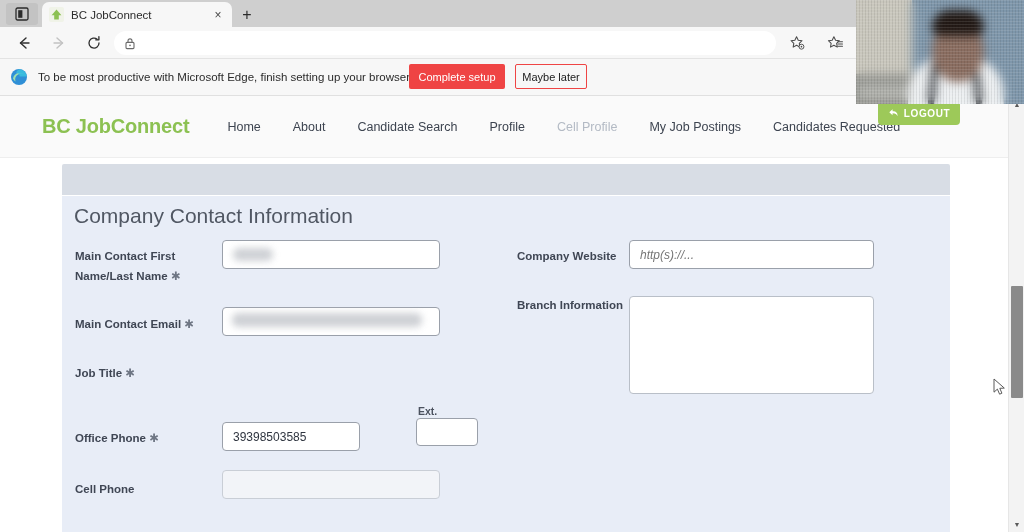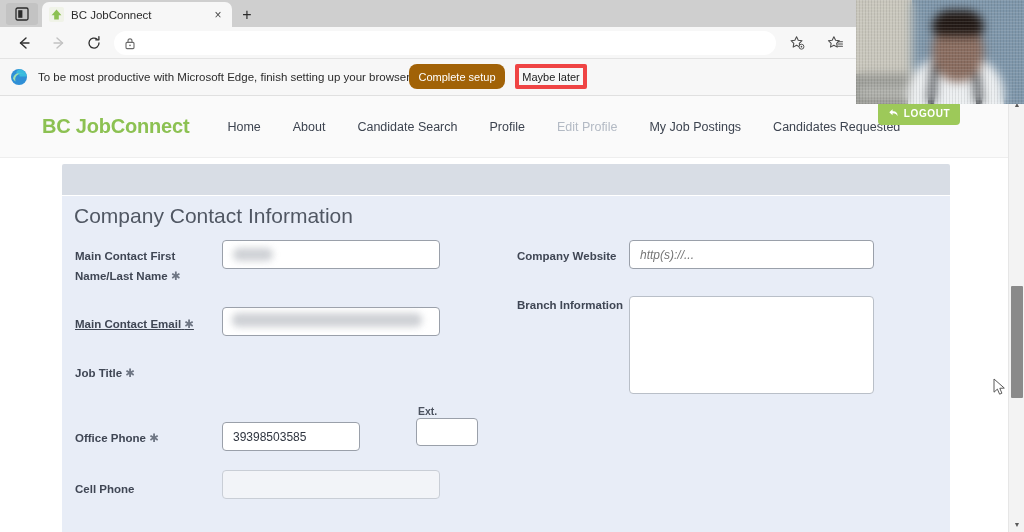--- a/index.html
+++ b/index.html
@@ -74,27 +74,27 @@
 
   
   .infobar {
     position:absolute; left:0; top:59px; width:1024px; height:36px;
     background:#f7f7f7; display:flex; align-items:center; padding-left:10px;
   }
   .infobar-icon { width:18px; height:18px; flex:0 0 18px; margin-right:10px; }
   .infobar-text { font-size:11.5px; color:#2b2b2b; white-space:nowrap; }
   .btn-complete {
     position:absolute; left:409px; top:64px; width:96px; height:25px;
-    background:#a16207; color:#fff; font-size:11px; border:none; border-radius:8px;
+    background:#ef4444; color:#fff; font-size:11px; border:none; border-radius:2px;
     display:flex; align-items:center; justify-content:center; cursor:pointer;
     white-space:nowrap;
   }
   .btn-later {
     position:absolute; left:515px; top:64px; width:72px; height:25px;
-    background:#f7f7f7; color:#1b1b1b; font-size:11px; border:4px solid #ef4444;
+    background:#f7f7f7; color:#1b1b1b; font-size:11px; border:1px solid #ef4444;
     border-radius:2px; display:flex; align-items:center; justify-content:center;
     cursor:pointer; white-space:nowrap;
   }
   .infobar-bottom {
     position:absolute; left:0; top:95px; width:1024px; height:1px; background:#e0e0e0;
   }
 
   
   .page {
     position:absolute; left:0; top:96px; width:1024px; height:436px;
@@ -326,21 +326,21 @@
 
   <div class="page">
 
     <div class="site-nav">
       <div class="brand">BC JobConnect</div>
       <div class="navlinks">
         <span class="navlink">Home</span>
         <span class="navlink">About</span>
         <span class="navlink">Candidate Search</span>
         <span class="navlink">Profile</span>
-        <span class="navlink inactive">Edit Profile</span>
+        <span class="navlink inactive">Cell Profile</span>
         <span class="navlink">My Job Postings</span>
         <span class="navlink">Candidates Requested</span>
       </div>
     </div>
 
     <div class="logout-btn">
       <span>
         <svg width="11" height="10" viewBox="0 0 12 10">
           <path d="M5 1 L1.4 4.2 L5 7.4 L5 5.3 C8 5.3 9.6 6.3 10.4 8.6 C10.6 5.3 9.2 3.1 5 3.1 Z" fill="#ffffff"></path>
         </svg>
@@ -357,21 +357,21 @@
 
         <div class="field-label" style="left:13px; top:50px; width:145px;">
           <span>Main Contact First Name/Last Name</span>
           <span class="req">✱</span>
         </div>
         <div class="inp plain" style="left:160px; top:44px; width:218px; height:29px;">
           <span></span>
         </div>
         <div class="blur-val" style="left:171px; top:52px; width:40px; height:13px;"></div>
 
-        <div class="field-label" style="left:13px; top:118px; width:145px;text-decoration:underline;">
+        <div class="field-label" style="left:13px; top:118px; width:145px;">
           <span>Main Contact Email</span>
           <span class="req">✱</span>
         </div>
         <div class="inp plain" style="left:160px; top:111px; width:218px; height:29px;">
           <span></span>
         </div>
         <div class="blur-val" style="left:170px; top:117px; width:190px; height:14px;"></div>
 
         <div class="field-label" style="left:13px; top:167px; width:145px;">
           <span>Job Title</span>

